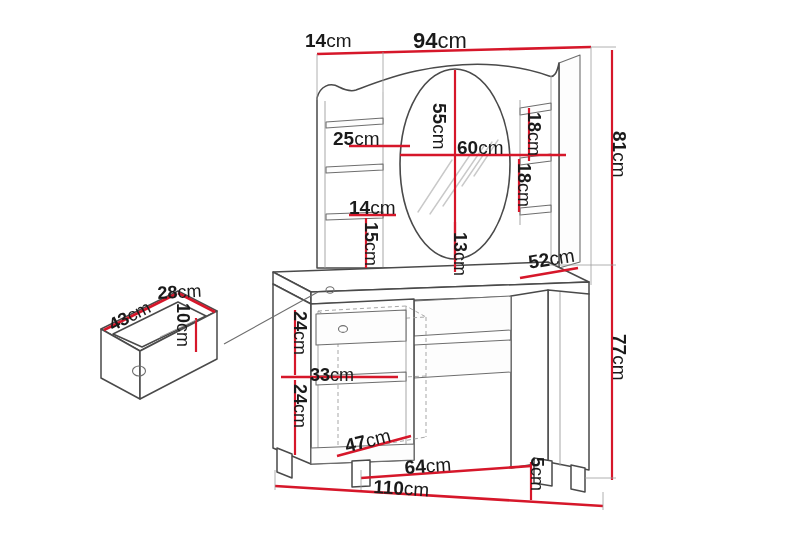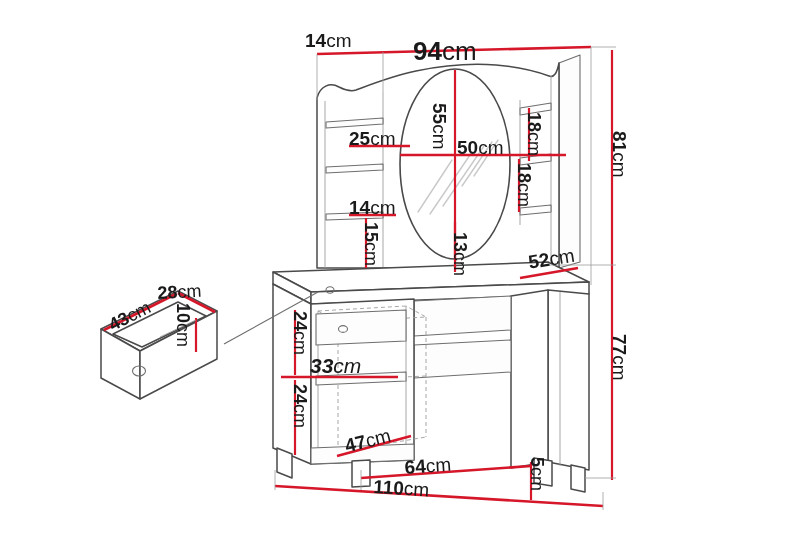--- a/index.html
+++ b/index.html
@@ -198,33 +198,33 @@
       <path class="dim" d="M104,330 L176,294"></path>
       <path class="dimt" d="M196,318 L196,352"></path>
       <path class="thin" d="M160,337 L196,320"></path>
     </g>
   </svg>
 
   <div class="lbl" style="left:305px;top:31px;font-size:19px;">
     <span class="n">14</span><span class="u">cm</span>
   </div>
 
-  <div class="lbl" style="left:413px;top:38px;font-size:26px;">
+  <div class="lbl" style="left:413px;top:30px;font-size:22px;">
     <span class="n">94</span><span class="u">cm</span>
   </div>
 
   <div class="lbl rot" style="left:449px;top:103px;font-size:19px;transform:rotate(90deg);">
     <span class="n">55</span><span class="u">cm</span>
   </div>
 
   <div class="lbl" style="left:457px;top:138px;font-size:19px;">
-    <span class="n">50</span><span class="u">cm</span>
-  </div>
-
-  <div class="lbl" style="left:349px;top:129px;font-size:19px;">
+    <span class="n">60</span><span class="u">cm</span>
+  </div>
+
+  <div class="lbl" style="left:333px;top:129px;font-size:19px;">
     <span class="n">25</span><span class="u">cm</span>
   </div>
 
   <div class="lbl" style="left:349px;top:198px;font-size:19px;">
     <span class="n">14</span><span class="u">cm</span>
   </div>
 
   <div class="lbl rot" style="left:380px;top:222px;font-size:18px;transform:rotate(90deg);">
     <span class="n">15</span><span class="u">cm</span>
   </div>
@@ -254,21 +254,21 @@
   </div>
 
   <div class="lbl rot" style="left:546px;top:457px;font-size:18px;transform:rotate(90deg);">
     <span class="n">5</span><span class="u">cm</span>
   </div>
 
   <div class="lbl rot" style="left:309px;top:311px;font-size:18px;transform:rotate(90deg);">
     <span class="n">24</span><span class="u">cm</span>
   </div>
 
-  <div class="lbl" style="left:310px;top:355px;font-size:21px;font-style:italic;">
+  <div class="lbl" style="left:310px;top:366px;font-size:18px;">
     <span class="n">33</span><span class="u">cm</span>
   </div>
 
   <div class="lbl rot" style="left:309px;top:384px;font-size:18px;transform:rotate(90deg);">
     <span class="n">24</span><span class="u">cm</span>
   </div>
 
   <div class="lbl" style="left:343px;top:437px;font-size:19px;transform:rotate(-14deg);transform-origin:0 0;">
     <span class="n">47</span><span class="u">cm</span>
   </div>

